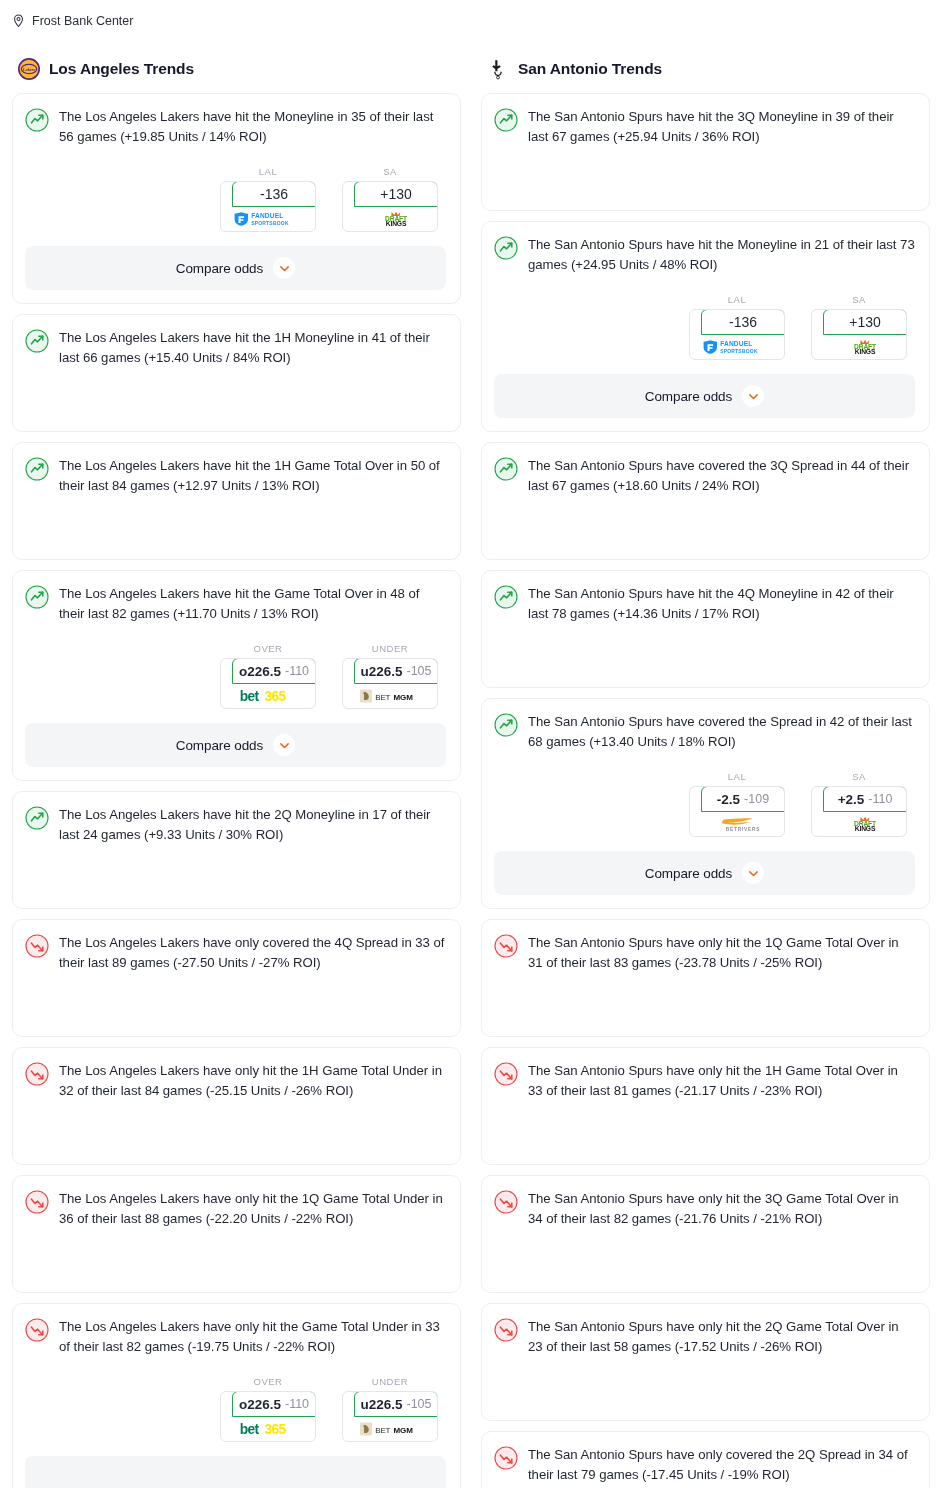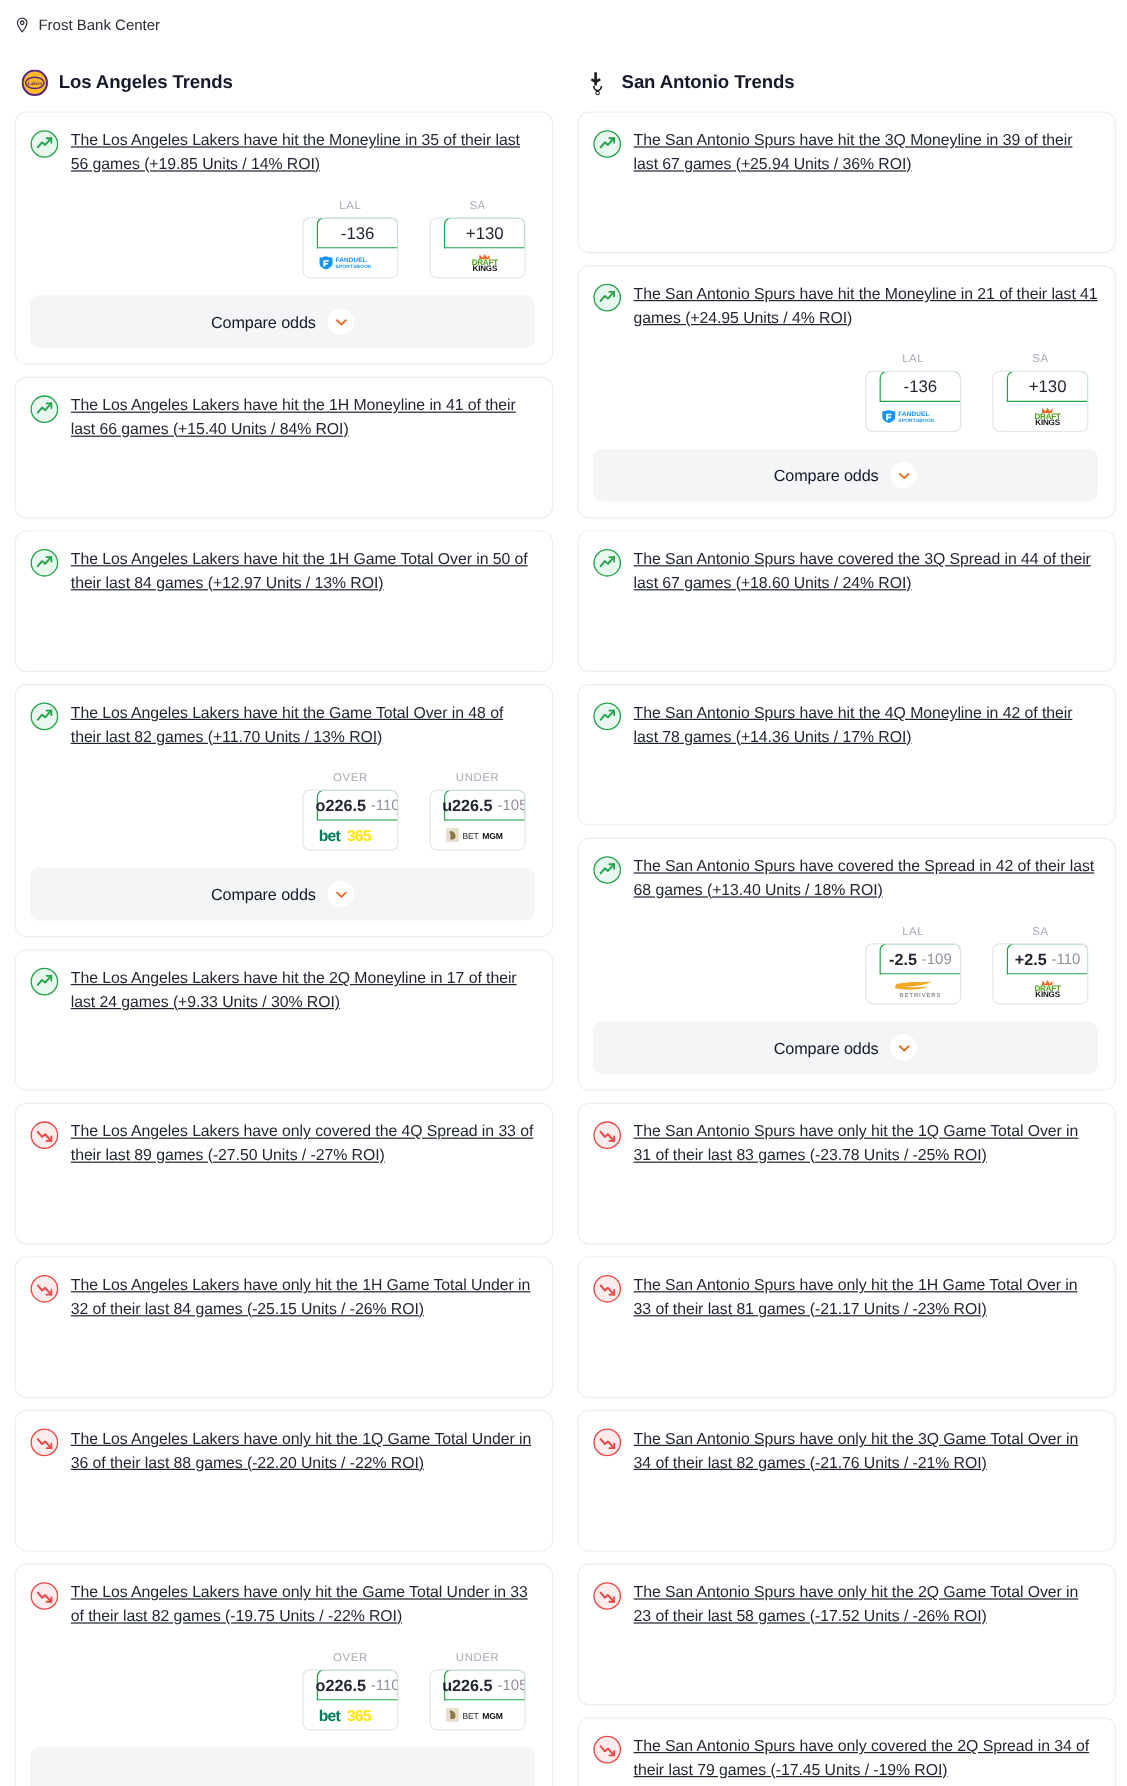--- a/index.html
+++ b/index.html
@@ -72,33 +72,32 @@
     position: relative;
   }
   .card-head { display: flex; gap: 10px; align-items: flex-start; }
   .trend-icon { width: 24px; height: 24px; flex: none; margin-top: 1px; }
   .trend-text {
     font-size: 13.2px;
     line-height: 19.5px;
     color: #1f2430;
     letter-spacing: -0.05px;
     flex: 1;
-    text-decoration: underline;
   }
   .card.pad-md { min-height: 118px; }
 
   
   .odds-area {
     display: flex;
     justify-content: flex-end;
     gap: 26px;
     margin-top: 20px;
     padding-right: 8px;
   }
-  .odds-col { width: 80px; }
+  .odds-col { width: 96px; }
   .odds-label {
     text-align: center;
     font-size: 9.5px;
     color: #a5a9b3;
     letter-spacing: 0.5px;
     margin-bottom: 4px;
     font-weight: 500;
   }
   .odds-box {
     border: 1px solid #e3e5e9;
@@ -429,21 +428,21 @@
               <span class="trend-text">The San Antonio Spurs have hit the 3Q Moneyline in 39 of their last 67 games (+25.94 Units / 36% ROI)</span>
             </div>
           </div>
           <div class="card">
             <div class="card-head">
               <span class="trend-icon"><svg viewBox="0 0 24 24" width="24" height="24">
                   <circle cx="12" cy="12" r="11" fill="#e9f8ee" stroke="#22a24a" stroke-width="1.1"></circle>
                   <path d="M6.5 14.8 L10 10.6 L12.6 12.8 L17.6 7.2" fill="none" stroke="#22a24a" stroke-width="1.6" stroke-linecap="round" stroke-linejoin="round"></path>
                   <path d="M13.8 7.2 L17.8 7.2 L17.8 11" fill="none" stroke="#22a24a" stroke-width="1.5" stroke-linecap="round" stroke-linejoin="round"></path>
                 </svg></span>
-              <span class="trend-text">The San Antonio Spurs have hit the Moneyline in 21 of their last 41 games (+24.95 Units / 4% ROI)</span>
+              <span class="trend-text">The San Antonio Spurs have hit the Moneyline in 21 of their last 73 games (+24.95 Units / 48% ROI)</span>
             </div>
             <div class="odds-area">
               <div class="odds-col">
                 <div class="odds-label">LAL</div>
                 <div class="odds-box">
                   <div class="odds-value">
                     <span class="odds-main plain">-136</span>
                   </div>
                   <div class="book-cell">
                     <svg class="book-logo" viewBox="0 0 104 20" height="16" width="84">

